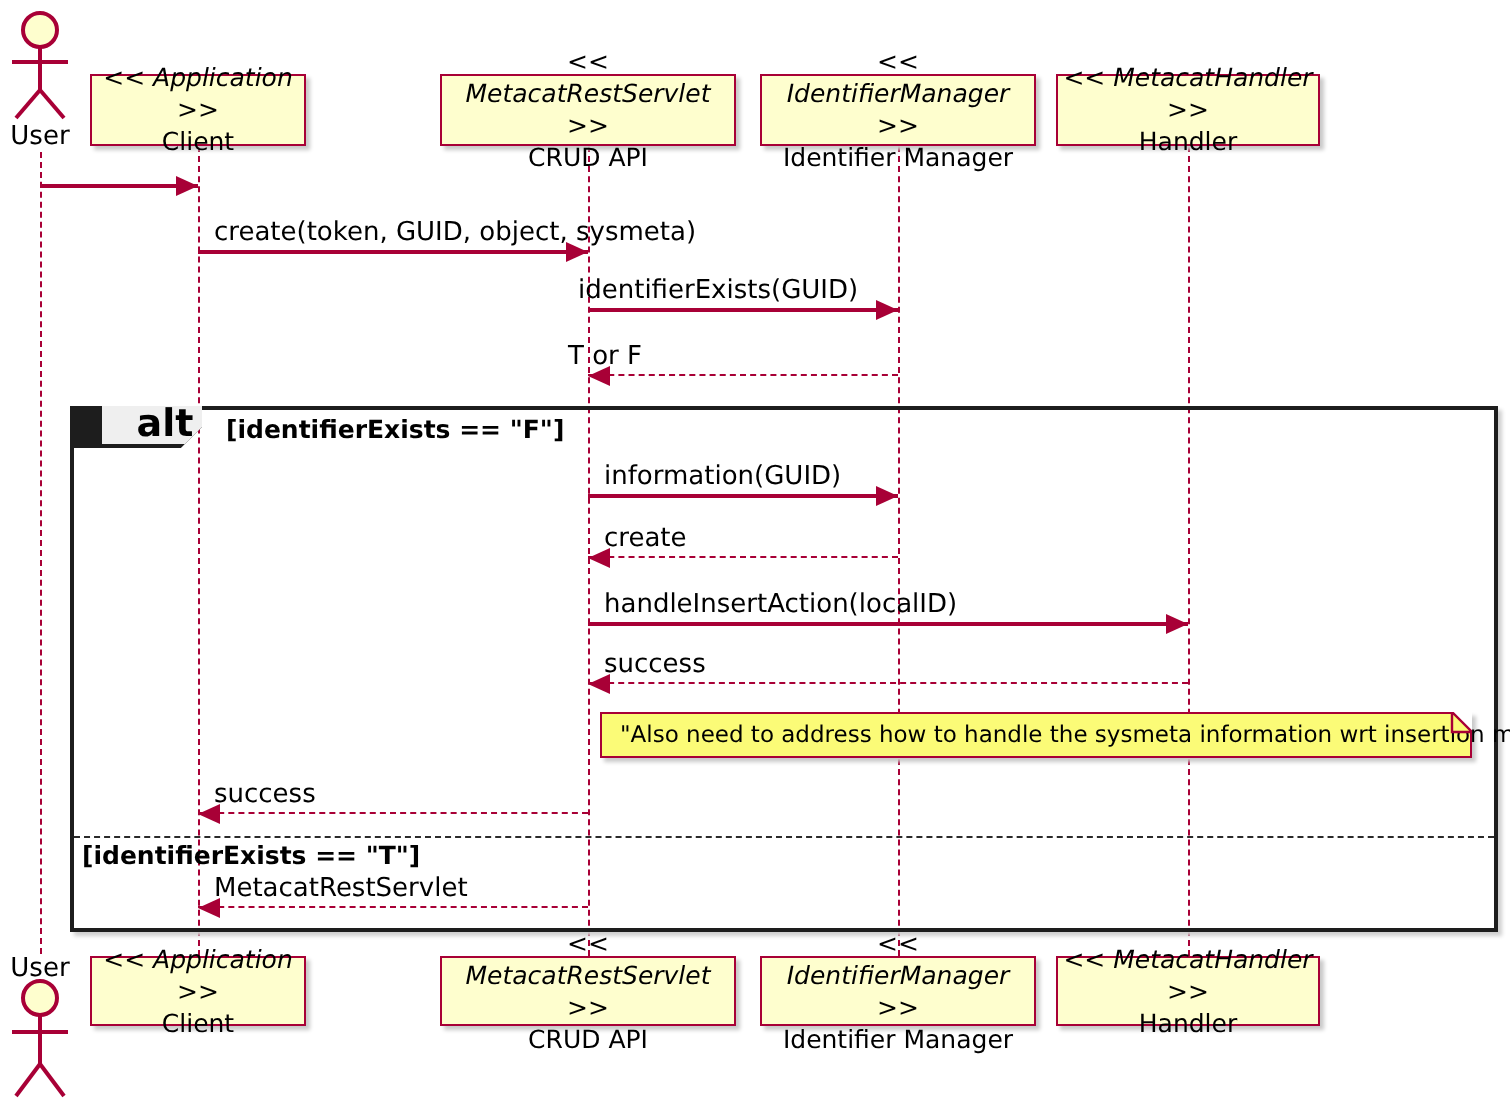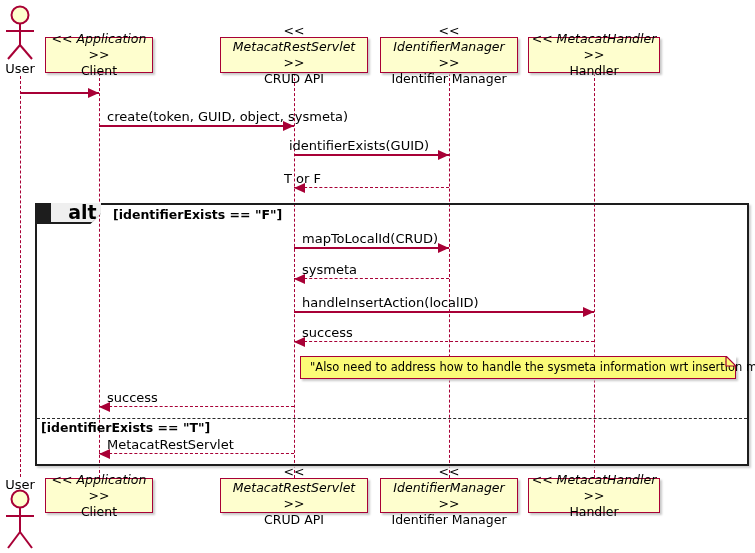--- a/index.html
+++ b/index.html
@@ -73,24 +73,24 @@
       <div class="arrowhead right" style="left: 283px; top: 121px;"></div>
       <div class="msg-label" style="left: 107px; top: 109px;">create(token, GUID, object, sysmeta)</div>
       <div class="msg-line solid" style="left: 294px; top: 154px; width: 155px;"></div>
       <div class="arrowhead right" style="left: 438px; top: 150px;"></div>
       <div class="msg-label" style="left: 289px; top: 138px;">identifierExists(GUID)</div>
       <div class="msg-line dashed" style="left: 294px; top: 187px; width: 155px;"></div>
       <div class="arrowhead left" style="left: 294px; top: 183px;"></div>
       <div class="msg-label" style="left: 284px; top: 171px;">T or F</div>
       <div class="msg-line solid" style="left: 294px; top: 247px; width: 155px;"></div>
       <div class="arrowhead right" style="left: 438px; top: 243px;"></div>
-      <div class="msg-label" style="left: 302px; top: 231px;">mapToLocalId(CRUD)</div>
+      <div class="msg-label" style="left: 302px; top: 231px;">information(GUID)</div>
       <div class="msg-line dashed" style="left: 294px; top: 278px; width: 155px;"></div>
       <div class="arrowhead left" style="left: 294px; top: 274px;"></div>
-      <div class="msg-label" style="left: 302px; top: 262px;">sysmeta</div>
+      <div class="msg-label" style="left: 302px; top: 262px;">create</div>
       <div class="msg-line solid" style="left: 294px; top: 311px; width: 300px;"></div>
       <div class="arrowhead right" style="left: 583px; top: 307px;"></div>
       <div class="msg-label" style="left: 302px; top: 295px; text-align: center;">handleInsertAction(localID)</div>
       <div class="msg-line dashed" style="left: 294px; top: 341px; width: 300px;"></div>
       <div class="arrowhead left" style="left: 294px; top: 337px;"></div>
       <div class="msg-label" style="left: 302px; top: 325px;">success</div>
       <div class="msg-line dashed" style="left: 99px; top: 406px; width: 195px;"></div>
       <div class="arrowhead left" style="left: 99px; top: 402px;"></div>
       <div class="msg-label" style="left: 107px; top: 390px;">success</div>
       <div class="msg-line dashed" style="left: 99px; top: 453px; width: 195px;"></div>

